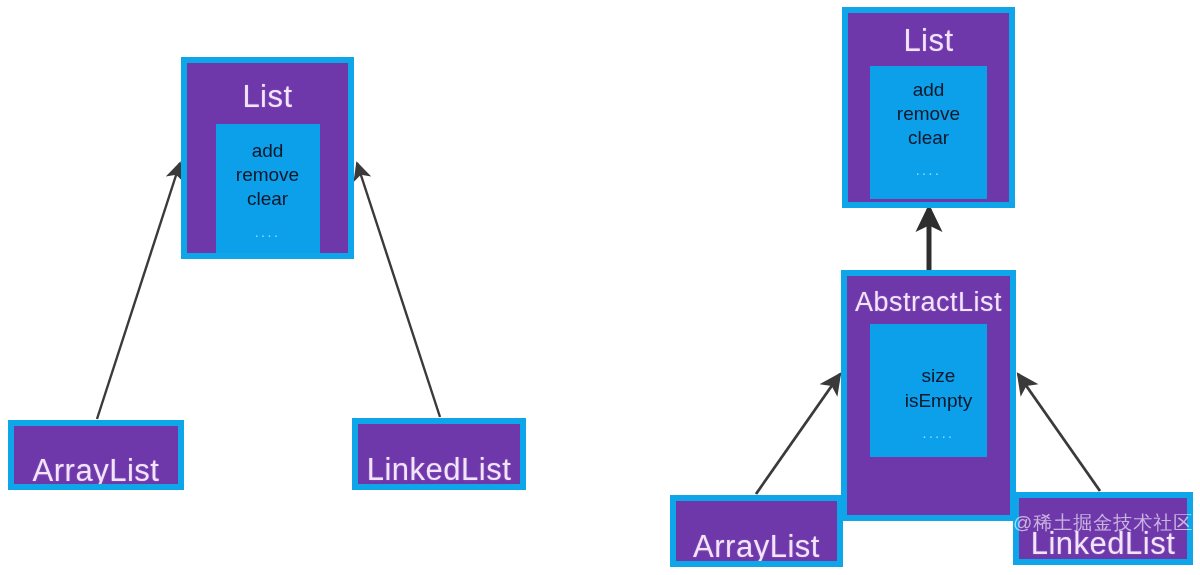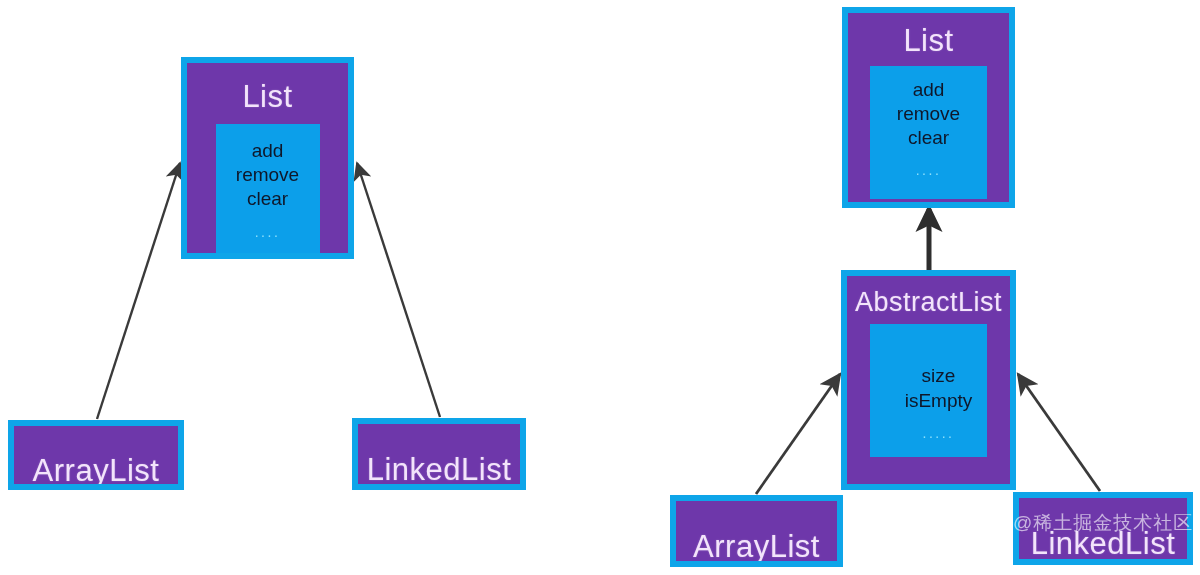--- a/index.html
+++ b/index.html
@@ -105,21 +105,21 @@
   #right-list .node-title { font-size: 31px; margin-top: 12px; }
   #right-list .members {
     width: 117px; height: 133px;
     margin-top: 8px;
     padding-top: 12px;
   }
   #right-list .member { font-size: 19px; }
   #right-list .member.dots { font-size: 14px; margin-top: 12px; }
 
   #right-abstractlist {
-    left: 841px; top: 270px; width: 175px; height: 220px;
+    left: 841px; top: 270px; width: 175px; height: 251px;
   }
   #right-abstractlist .node-title { font-size: 27px; margin-top: 12px; }
   #right-abstractlist .members {
     width: 117px; height: 133px;
     margin-top: 8px;
     padding-top: 40px;
     padding-left: 20px;
   }
   #right-abstractlist .member { font-size: 19px; }
   #right-abstractlist .member.dots { font-size: 14px; margin-top: 12px; }

